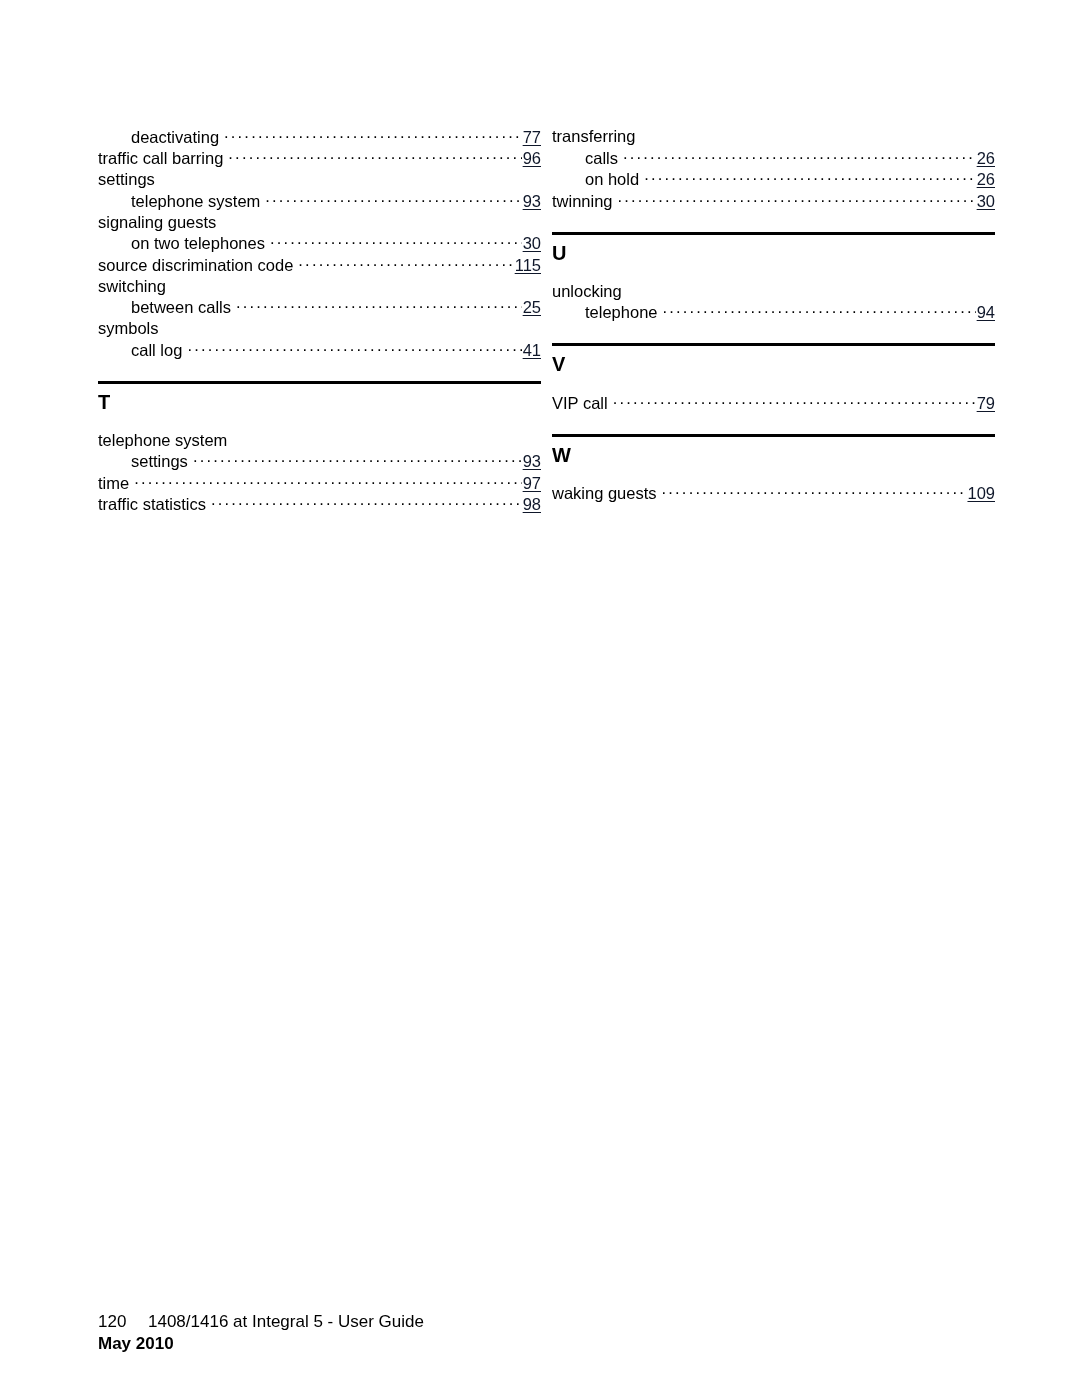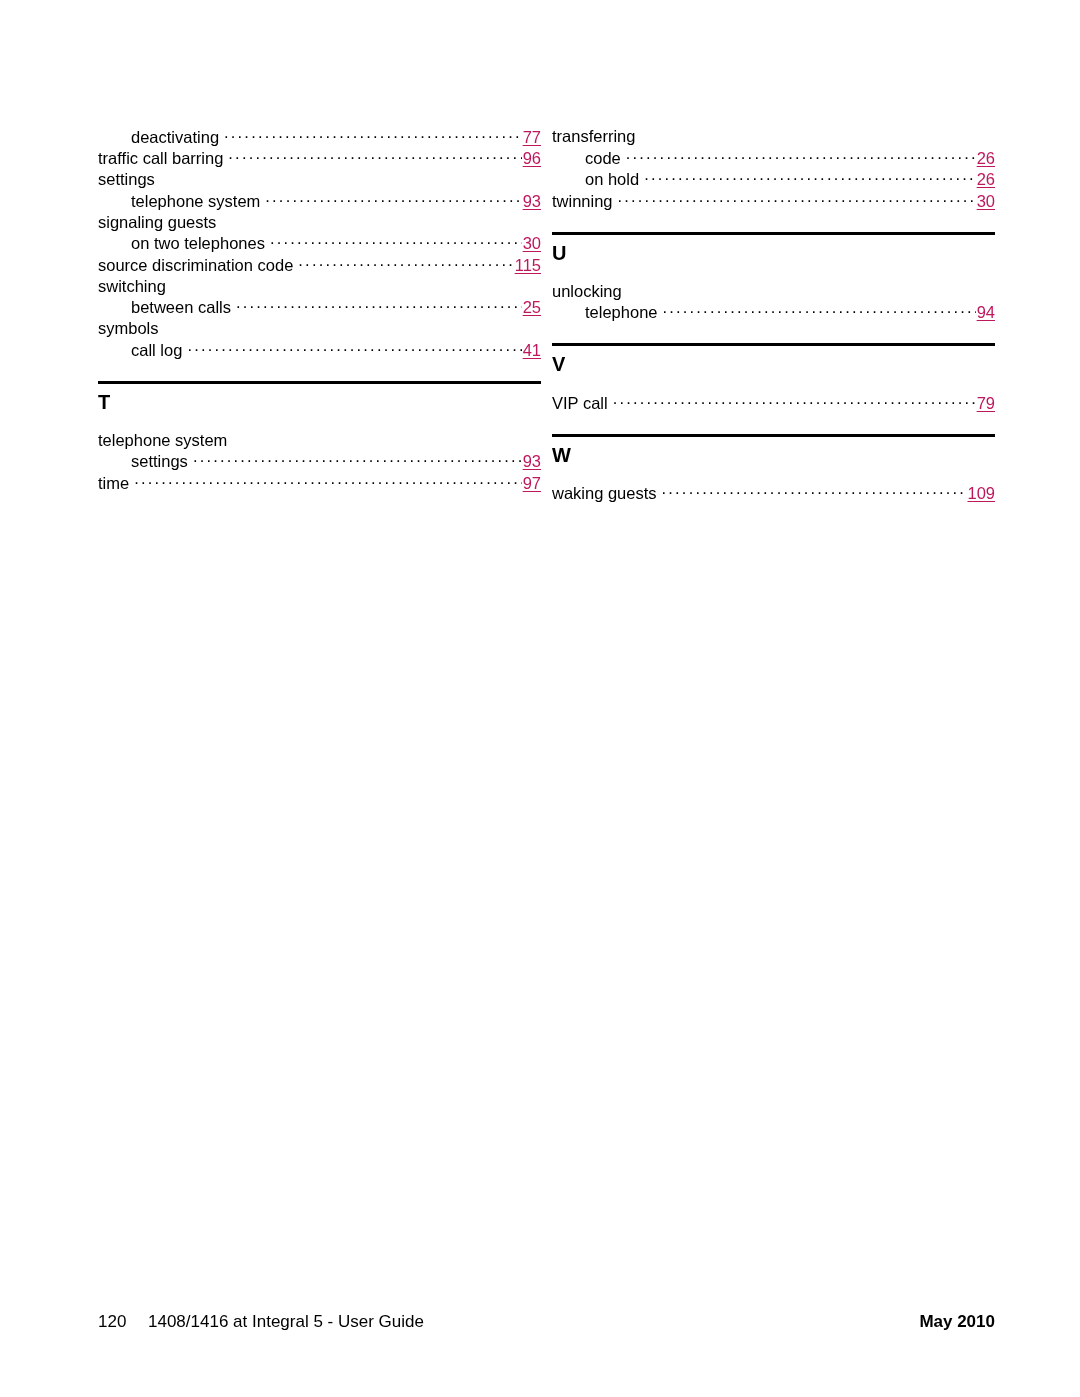--- a/index.html
+++ b/index.html
@@ -82,34 +82,34 @@
     position: absolute;
     left: 0;
     bottom: 0;
     white-space: nowrap;
     font-size: 16.5px;
     letter-spacing: -1.2px;
     color: #000000;
   }
   .entry-page {
     flex: 0 0 auto;
-    color: #be185d;
+    color: #0f172a;
     text-decoration: underline;
     text-underline-offset: 2px;
     font-size: 16.5px;
   }
 
   
   .footer {
     position: absolute;
     left: 90px;
     top: 1311px;
     width: 897px;
     display: flex;
-    flex-direction: row;
+    flex-direction: column;
     justify-content: space-between;
     align-items: baseline;
     font-size: 17px;
     line-height: 22px;
   }
   .footer-left {
     display: flex;
     flex-direction: row;
     align-items: baseline;
   }
@@ -183,28 +183,33 @@
           <div class="entry level-1">
             <span class="entry-label">settings</span>
             <span class="entry-leader"></span>
             <span class="entry-page">93</span>
           </div>
           <div class="entry level-0">
             <span class="entry-label">time</span>
             <span class="entry-leader"></span>
             <span class="entry-page">97</span>
           </div>
+          <div class="entry level-0">
+            <span class="entry-label">traffic statistics</span>
+            <span class="entry-leader"></span>
+            <span class="entry-page">98</span>
+          </div>
         </div>
       </div>
     <div class="index-column">
         <div class="entry level-0 no-page">
           <span class="entry-label">transferring</span>
         </div>
         <div class="entry level-1">
-          <span class="entry-label">code</span>
+          <span class="entry-label">calls</span>
           <span class="entry-leader"></span>
           <span class="entry-page">26</span>
         </div>
         <div class="entry level-1">
           <span class="entry-label">on hold</span>
           <span class="entry-leader"></span>
           <span class="entry-page">26</span>
         </div>
         <div class="entry level-0">
           <span class="entry-label">twinning</span>

